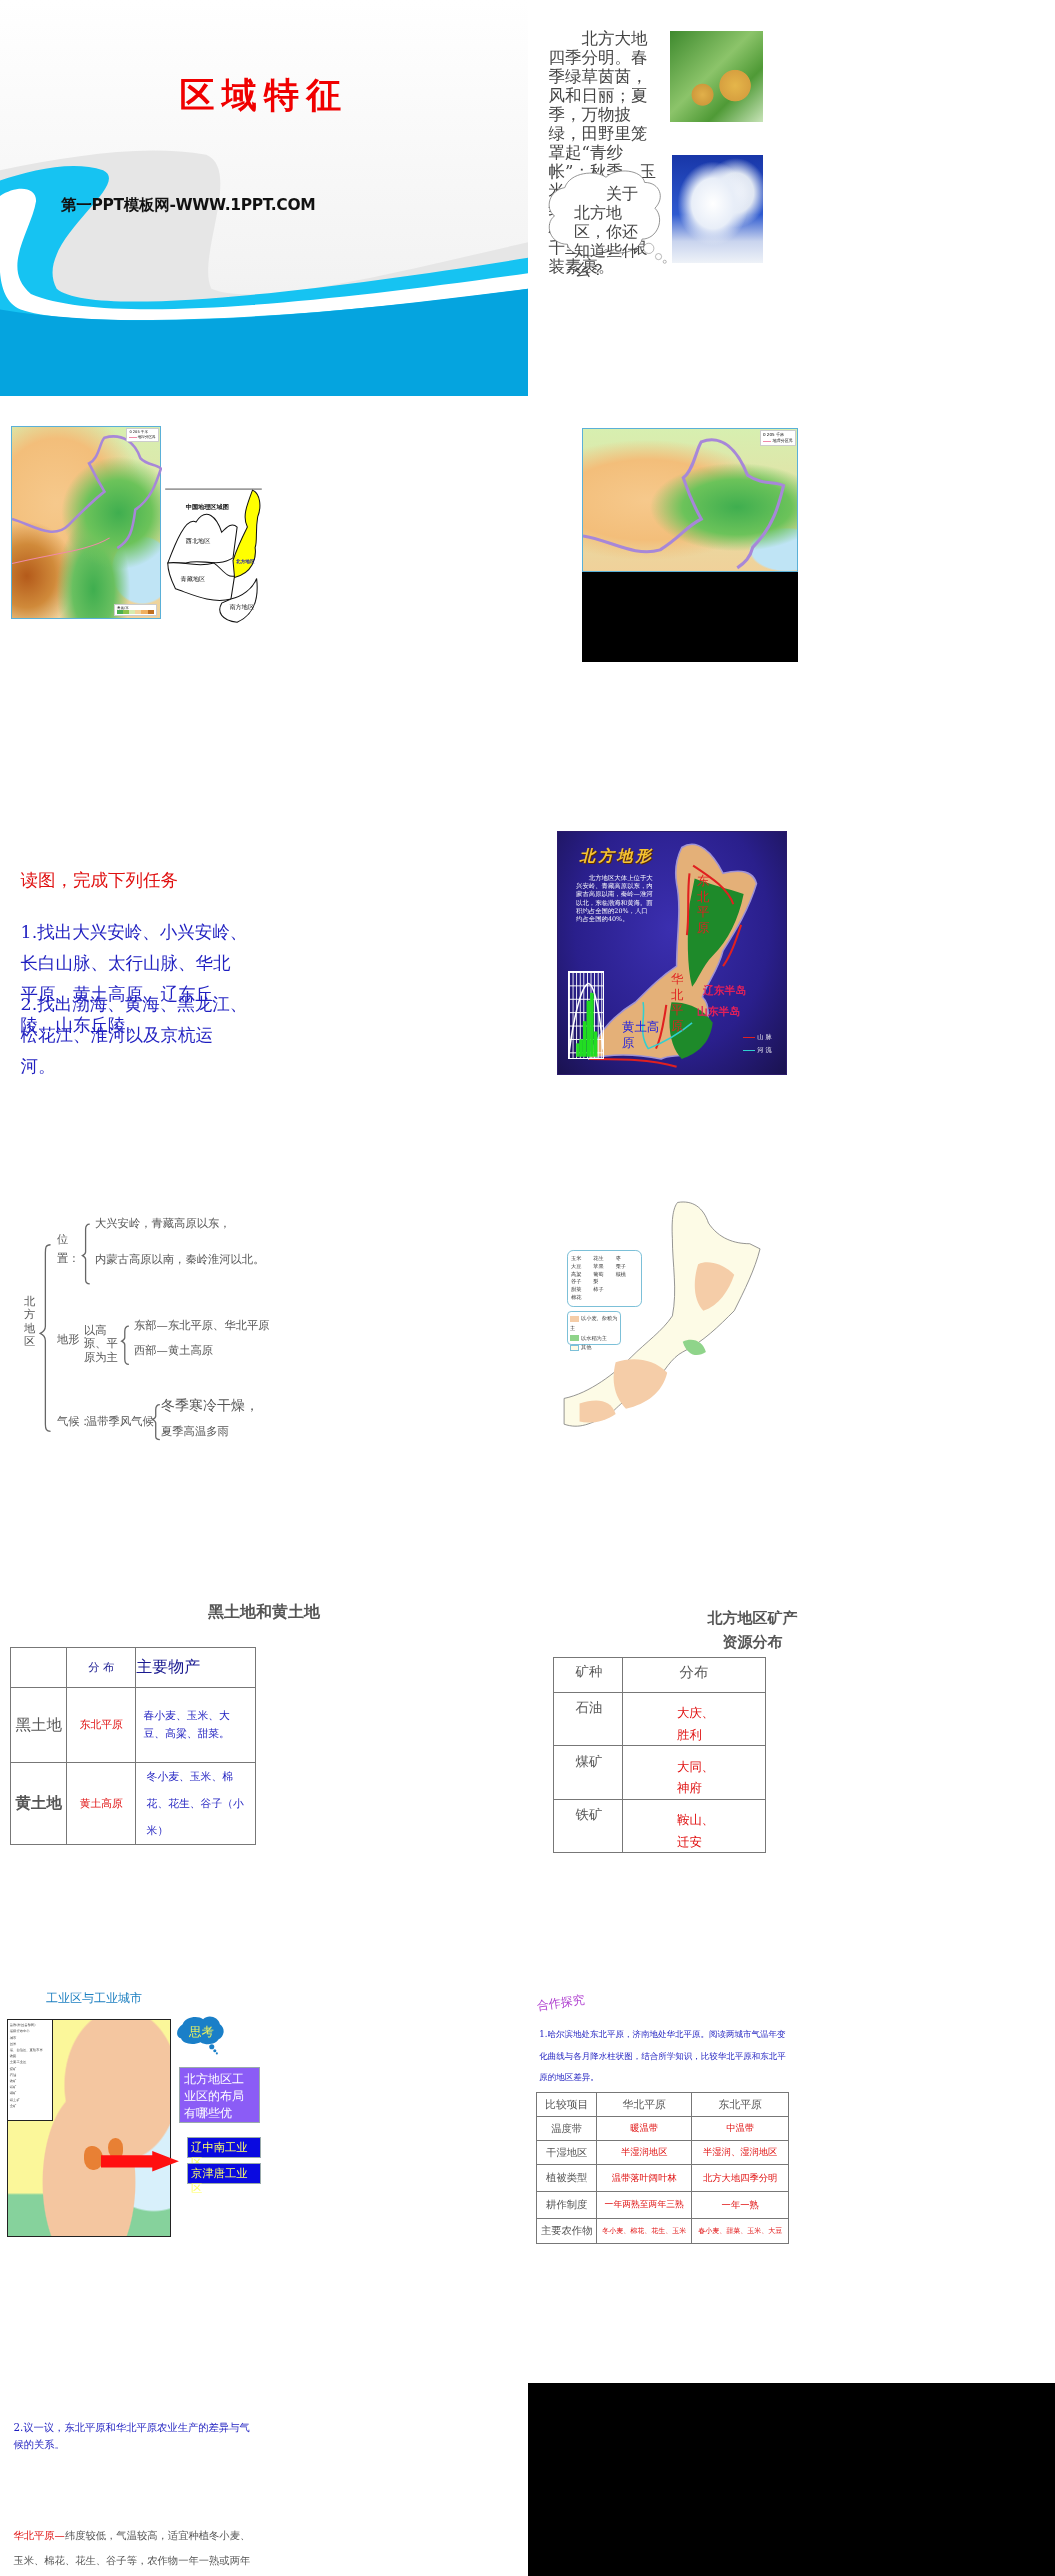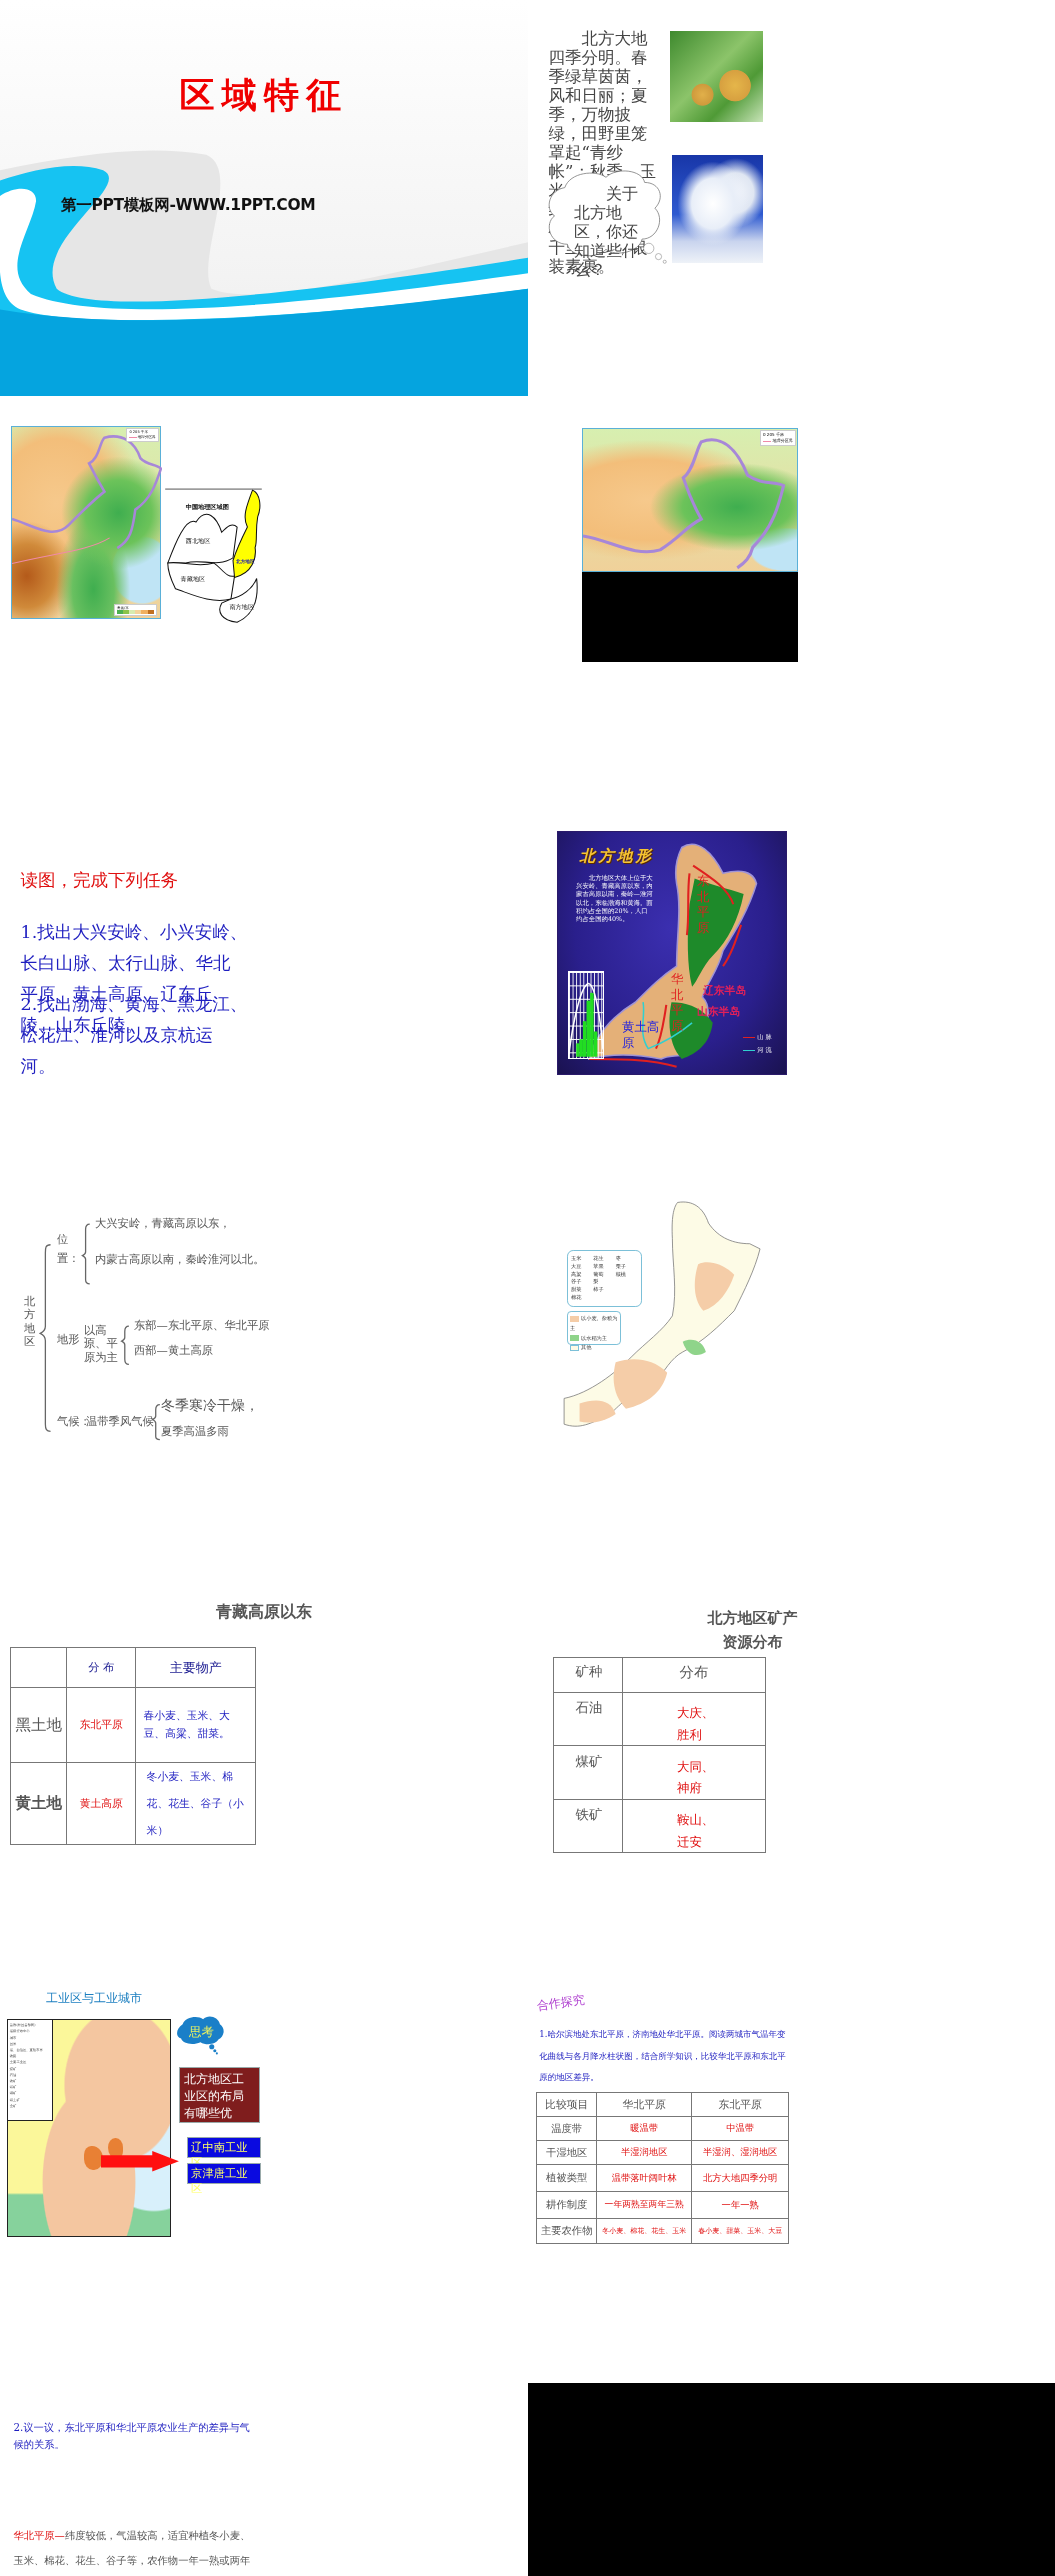--- a/index.html
+++ b/index.html
@@ -209,27 +209,27 @@
       <span></span>
   </div>
   <div class="abs serif" style="left:39px;top:124px;width:54px;height:34px;border:1px solid #7cc0d8;border-radius:4.1px;padding:2.1px 2.1px;font-size:5.2px;line-height:9.8px;color:#333">
     <div><span style="display:inline-block;width:9.3px;height:6.2px;background:#f5cda8;vertical-align:middle"></span> <span>以小麦、杂粮为主</span></div>
     <div><span style="display:inline-block;width:9.3px;height:6.2px;background:#8fd48a;vertical-align:middle"></span> <span>以水稻为主</span></div>
     <div><span style="display:inline-block;width:9.3px;height:6.2px;background:#fdfbe6;border:0.5px solid #7cc0d8;vertical-align:middle"></span> <span>其他</span></div>
   </div>
 </div>
 
 <div id="s9" class="slide serif" style="left:0;top:1583px">
-  <div class="abs" style="left:0;right:0;top:18.5px;text-align:center;font-size:16px;font-weight:bold;color:#555">青藏高原以东</div>
+  <div class="abs" style="left:0;right:0;top:18.5px;text-align:center;font-size:16px;font-weight:bold;color:#555">黑土地和黄土地</div>
   <table class="grid" style="left:10.3px;top:64px;width:246px;height:126px">
     <tbody>
         <tr style="height:40px">
       <td style="width:56px"></td>
       <td style="width:69px;text-align:center;font-size:11.3px;color:#1a1a90">分 布</td>
-      <td style="text-align:center;font-size:13px;color:#1a1a90">主要物产</td>
+      <td style="font-size:16px;color:#1a1a90">主要物产</td>
     </tr>
     <tr style="height:75px">
       <td style="text-align:center;font-size:15.5px;font-weight:normal;color:#555">黑土地</td>
       <td style="text-align:center;font-size:10.8px;color:#e01010">东北平原</td>
       <td style="padding:0 7.2px;font-size:10.8px;line-height:18.5px;color:#1f1fc0">春小麦、玉米、大豆、高粱、甜菜。</td>
     </tr>
     <tr style="height:75px">
       <td style="text-align:center;font-size:15.5px;font-weight:bold;color:#555">黄土地</td>
       <td style="text-align:center;font-size:10.8px;color:#e01010">黄土高原</td>
       <td style="padding:0 10.3px;font-size:10.8px;line-height:27px;color:#1f1fc0">冬小麦、玉米、棉花、花生、谷子（小米）</td>
@@ -297,21 +297,21 @@
   <svg class="abs" style="left:101px;top:173px" width="82" height="20.6" viewBox="0 0 160 40">
     <polygon points="0,8 100,8 100,0 152,20 100,40 100,32 0,32" fill="#ff1010"></polygon>
   </svg>
   <svg class="abs" style="left:175px;top:36px" width="49" height="41" viewBox="0 0 96 80">
     <path d="M15 20 C20 5 45 2 55 10 C65 0 85 5 88 20 C100 28 96 45 85 50 C80 60 60 62 50 55 C35 62 15 58 12 48 C0 45 2 28 15 20 Z" fill="#1a7fc8"></path>
     <circle cx="72" cy="64" r="5" fill="#1a7fc8"></circle>
       <circle cx="78" cy="72" r="3" fill="#1a7fc8"></circle>
       <circle cx="82" cy="77" r="2" fill="#1a7fc8"></circle>
   </svg>
   <div class="abs" style="left:189px;top:46px;font-size:12.4px;color:#e8f060">思考</div>
-  <div class="abs" style="left:179px;top:89px;width:81px;height:56px;background:#7f1d1d;border:1px solid #9aa;padding:3.1px 4.1px;font-size:12px;line-height:17px;color:#fff">北方地区工业区的布局有哪些优点？</div>
+  <div class="abs" style="left:179px;top:89px;width:81px;height:56px;background:#8b5cf6;border:1px solid #9aa;padding:3.1px 4.1px;font-size:12px;line-height:17px;color:#fff">北方地区工业区的布局有哪些优点？</div>
   <div class="abs" style="left:187px;top:159px;width:74px;height:20.6px;background:#0a0ae0;border:1px solid #9aa;padding:1.5px 3.1px;font-size:11.3px;color:#ffff66">辽中南工业区</div>
   <div class="abs" style="left:187px;top:185px;width:74px;height:20.6px;background:#0a0ae0;border:1px solid #9aa;padding:1.5px 3.1px;font-size:11.3px;color:#ffff66">京津唐工业区</div>
 </div>
 
 <div id="s12" class="slide serif" style="left:528px;top:1978px">
   <div class="abs" style="left:9.3px;top:19.6px;font-size:12px;color:#b040d0;transform:rotate(-8deg);transform-origin:left center">合作探究</div>
   <div class="abs blue-txt" style="left:11.3px;top:46px;width:247px;font-size:8.5px;line-height:21.6px">1.哈尔滨地处东北平原，济南地处华北平原。阅读两城市气温年变化曲线与各月降水柱状图，结合所学知识，比较华北平原和东北平原的地区差异。</div>
   <table class="grid" style="left:8.2px;top:114px;width:253px;height:152px">
     <tbody>
         <tr style="height:24px">

